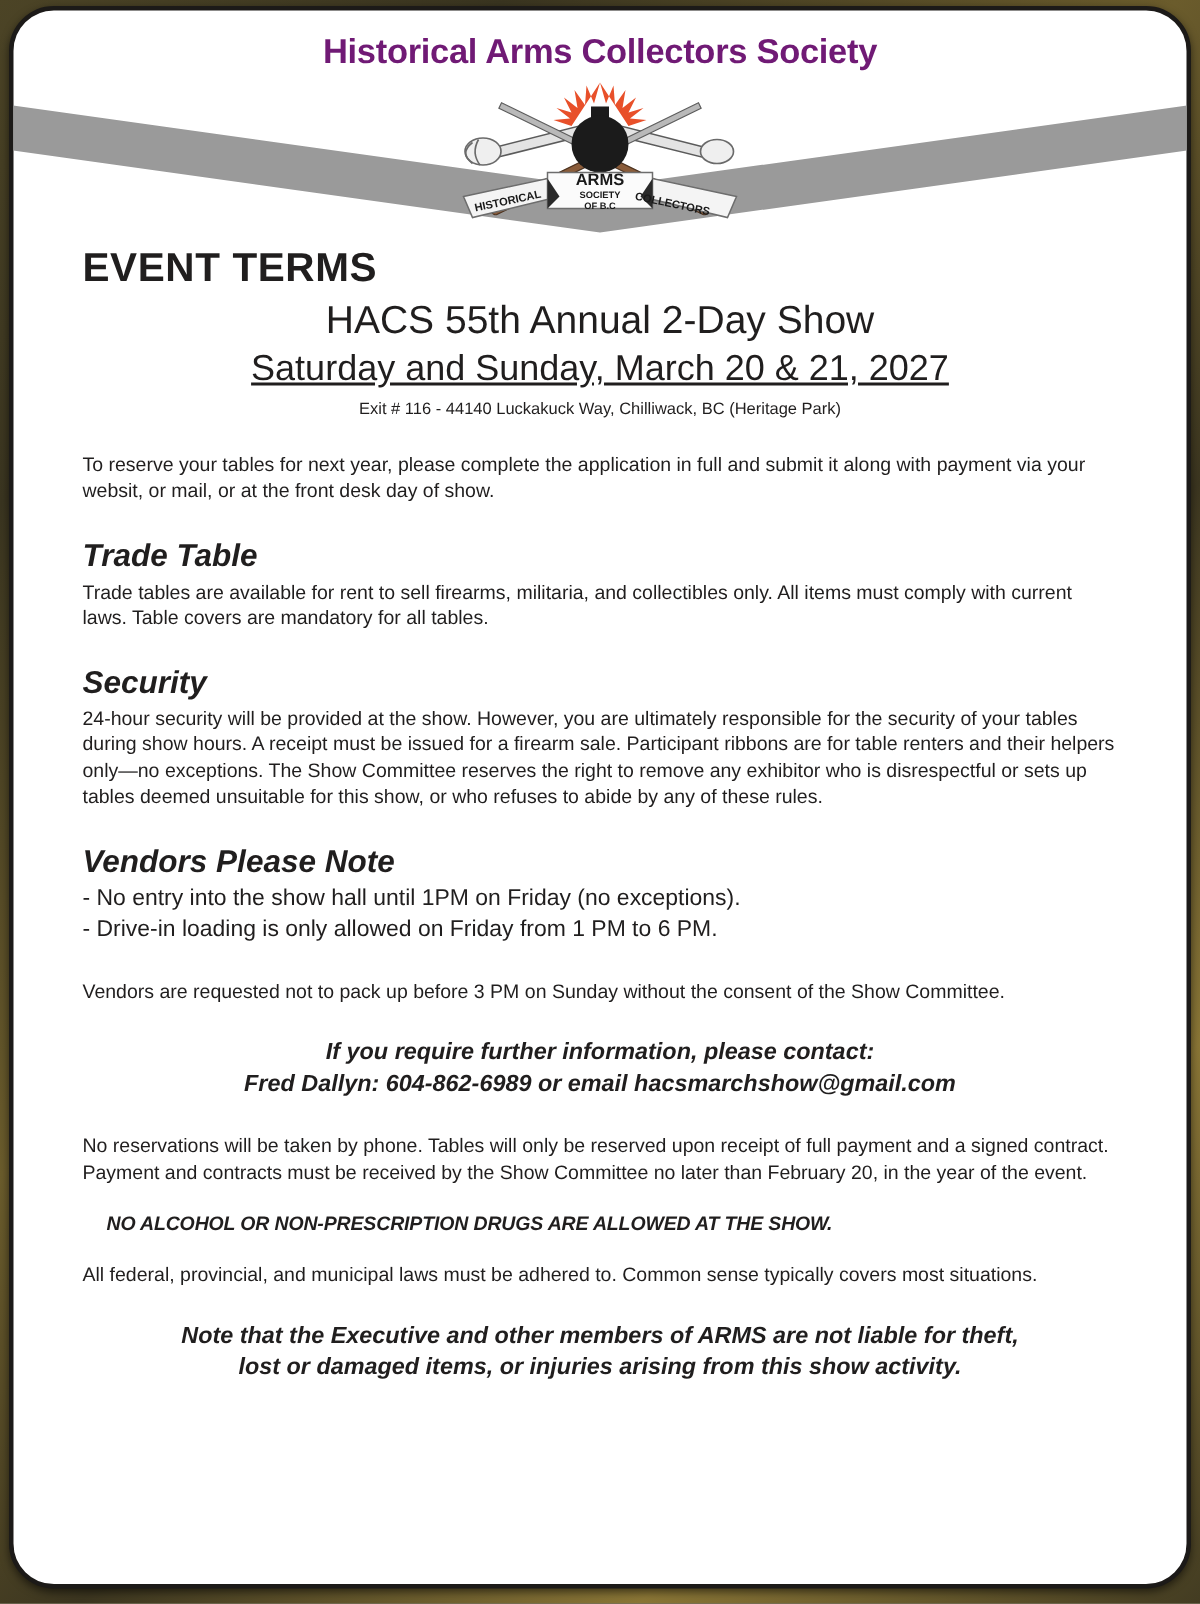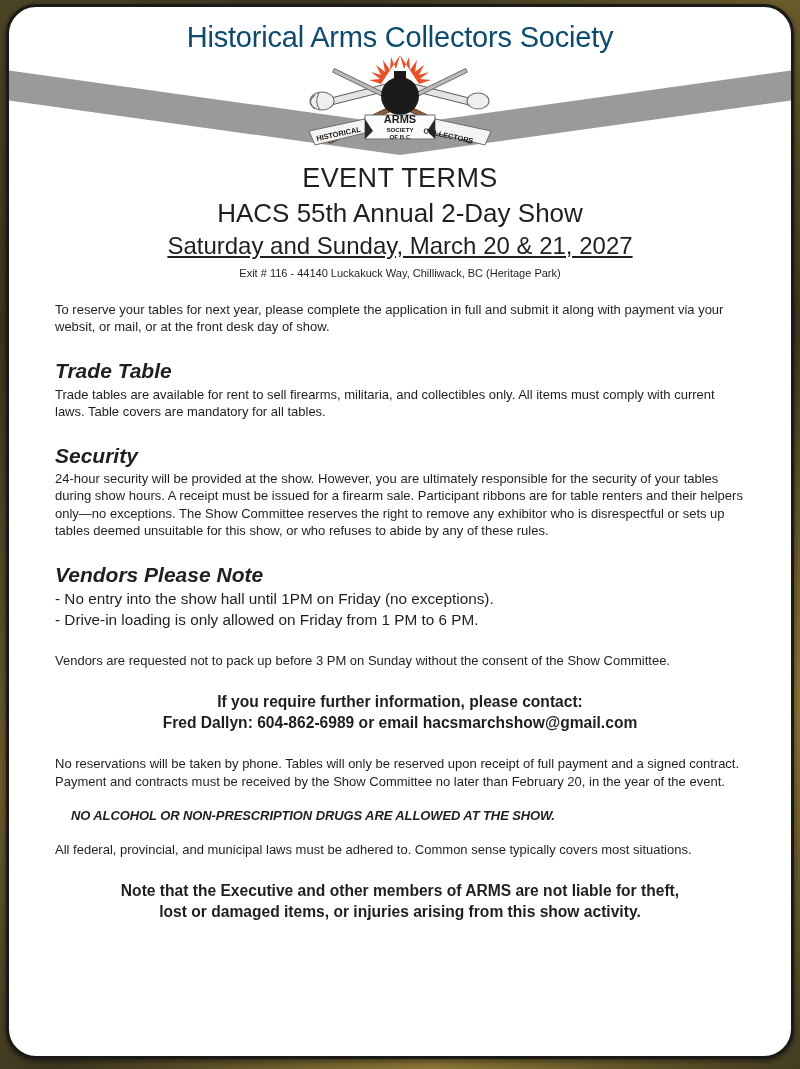--- a/index.html
+++ b/index.html
@@ -37,23 +37,23 @@
     box-shadow: 0 2px 6px rgba(0,0,0,0.55);
   }
 
   
   #masthead {
     position: relative;
     height: 152px;
   }
   #org-title {
     text-align: center;
-    font-size: 29px;
-    font-weight: normal;
-    color: #0c4a6e;
+    font-size: 23px;
+    font-weight: bold;
+    color: #701a75;
     letter-spacing: -0.2px;
     padding-top: 14px;
     margin: 0;
   }
 
   
   .chevron-band {
     position: absolute;
     left: -10px;
     right: -10px;
@@ -74,23 +74,22 @@
     z-index: 3;
   }
   #crest svg { display: block; width: 210px; height: 100px; }
 
   
   #doc-body {
     padding: 0 46px 0 46px;
     color: #201e1e;
   }
   .event-heading {
-    text-align: center;
     font-size: 27px;
-    font-weight: normal;
+    font-weight: bold;
     letter-spacing: 0.4px;
     margin: 4px 0 2px 0;
   }
   .event-line-1 {
     text-align: center;
     font-size: 26px;
     margin: 4px 0 0 0;
   }
   .event-line-2 {
     text-align: center;
@@ -114,20 +113,21 @@
   h3.sec-head {
     font-size: 21px;
     font-style: italic;
     font-weight: bold;
     margin: 0 0 1px 0;
     line-height: 1.3;
   }
   .centered-bold-italic {
     text-align: center;
     font-weight: bold;
+    font-style: italic;
     font-size: 15.6px;
     line-height: 1.35;
     margin: 0;
   }
   .notice-line {
     text-align: left;
     font-weight: bold;
     font-style: italic;
     font-size: 13px;
     margin: 16px;

